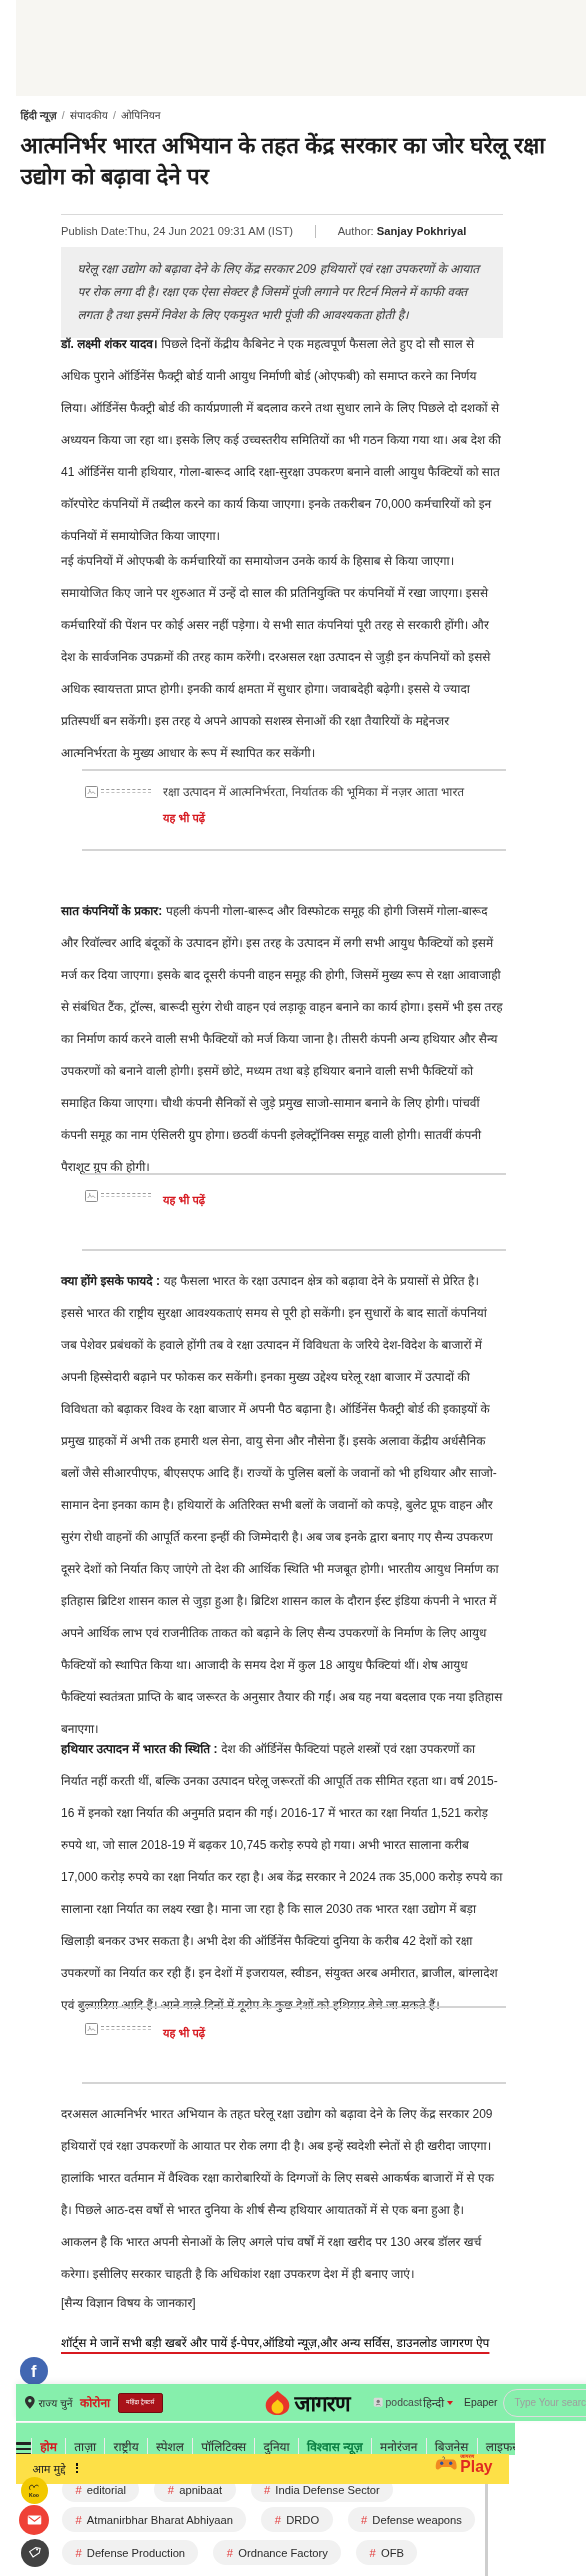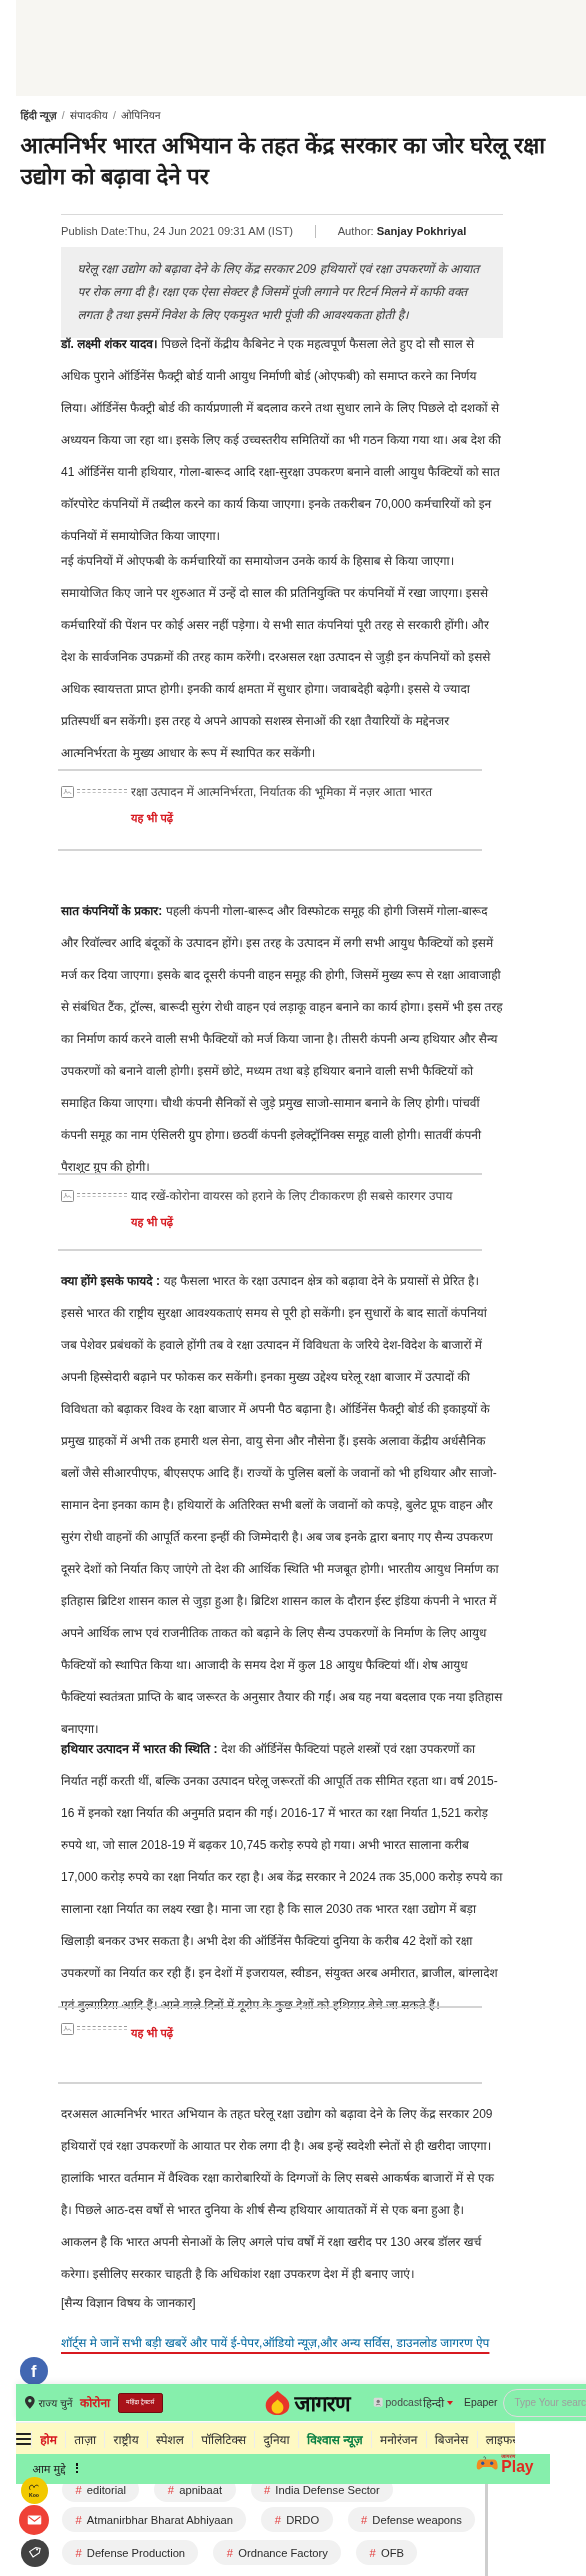--- a/index.html
+++ b/index.html
@@ -32,37 +32,37 @@
   .meta b { color:#2b2b2b; }
   .summary { margin-top:9px; background:#efefef; padding:11.2px 16.4px;
     font-style:italic; font-size:12px; line-height:23px; color:#3a3a3a; }
 
   .para { font-size:12px; line-height:32px; color:#2e2e2e; }
   .para .lead { font-weight:700; color:#1c1c1c; margin-right:3.7px; }
   .p-1 { top:328px; }  .p-2 { top:545px; }  .p-3 { top:895px; }
   .p-4 { top:1265px; } .p-5 { top:1733px; } .p-6 { top:2098px; }
 
   
-  .related { left:42px; width:424px; border-top:2.2px double #d4d4d4;
-    border-bottom:2.2px double #d4d4d4; display:flex; gap:4px; padding:10.4px 3px; }
+  .related { left:66px; width:424px; border-top:2.2px double #d4d4d4;
+    border-bottom:2.2px double #d4d4d4; display:flex; gap:12px; padding:10.4px 3px; }
   .r-1 { top:769px; min-height:82px; }
   .r-2 { top:1173px; min-height:78px; }
   .r-3 { top:2006px; min-height:78px; }
   .thumb { width:66px; flex:0 0 66px; display:flex; align-items:flex-start; gap:3px; padding-top:4.5px; }
   .thumb .frame { width:13.4px; height:12px; border:1.1px solid #8d8d8d; border-radius:1.5px;
     display:flex; align-items:center; justify-content:center; }
   .thumb .dash { flex:1; margin-top:3px; border-top:1.5px dashed #9a9a9a; height:4.5px;
     border-bottom:0.7px dashed #c2c2c2; }
   .rel-body { flex:1; }
   .rel-title { font-size:12px; line-height:22.4px; color:#454545; }
   .rel-cta { margin-top:6.7px; font-size:11.2px; font-weight:700; color:#d71920; cursor:pointer; }
 
   .foot-note { top:2292px; font-size:12px; line-height:22.4px; }
   .promo { top:2328px; width:437px; display:block; font-size:12px; line-height:30px;
-    color:#0369a1; text-decoration:underline; text-decoration-color:#d71920;
+    color:#000000; text-decoration:underline; text-decoration-color:#d71920;
     -webkit-text-decoration-color:#d71920; text-decoration-thickness:1.5px; text-underline-offset:5.2px; cursor:pointer; }
 
   
   .share { border-radius:50%; display:flex; align-items:center; justify-content:center; cursor:pointer; }
   .share-fb  { left:3.7px; top:2357px; width:28px; height:28px; background:#4267b2;
     color:#fff; font-size:16.4px; font-weight:700; z-index:3; }
   .share-koo { left:4.5px; top:2477px; width:27px; height:27px; background:#f2c900; z-index:6; }
   .share-mail{ left:3px; top:2505px; width:30px; height:30px; background:#ef4136; z-index:6; }
   .share-tag { left:5.2px; top:2539px; width:28px; height:28px; background:#424242; z-index:6; }
   .koo-inner { font-size:5.2px; font-weight:700; color:#1c1c1c; text-align:center; line-height:1; }
@@ -84,33 +84,33 @@
   .h-lang .caret { width:0; height:0; border-left:3.7px solid transparent;
     border-right:3.7px solid transparent; border-top:4.5px solid #d71920; }
   .h-epaper { left:448px; font-size:10.4px; color:#333; cursor:pointer; }
   .h-search { left:487px; top:4.5px; height:28px; width:109px; border:0.7px solid #ddd;
     border-radius:15px; display:flex; align-items:center; padding:0 7.5px 0 10.4px; gap:4.5px; }
   .h-search input { border:none; outline:none; width:72px; font-size:10px; color:#333;
     font-family:inherit; background:transparent; }
   .h-search input::placeholder { color:#9e9e9e; }
 
   
-  .nav { left:0; top:2422px; width:499px; height:33px; background:#fef9c3; z-index:5;
-    display:flex; align-items:center; white-space:nowrap; overflow:hidden; border-top:0.7px solid #f1f1f1; }
+  .nav { left:0; top:2422px; width:499px; height:33px; background:#86efac; z-index:5;
+    display:flex; align-items:flex-end; white-space:nowrap; overflow:hidden; border-top:0.7px solid #f1f1f1; }
   .burger { width:30px; display:flex; flex-direction:column; gap:3px; align-items:center;
     justify-content:center; cursor:pointer; }
   .burger i { width:15px; height:2.2px; background:#222; border-radius:0.7px; }
   .tab { display:flex; align-items:center; padding:0 8.2px; font-size:12px; color:#2f2f2f;
     border-left:0.7px solid #ececec; cursor:pointer; }
   .tab:last-child { border-right:0.7px solid #ececec; }
   .tab.red { color:#d71920; font-weight:700; }
   .tab.green { color:#0b8043; font-weight:700; }
 
   
-  .subrow { left:0; top:2454px; width:534px; height:30px; background:#86efac; z-index:5; }
+  .subrow { left:0; top:2454px; width:493px; height:30px; background:#fde047; z-index:5; }
   .subrow .issues { position:absolute; left:16.4px; top:6.7px; font-size:11.2px; color:#222;
     display:flex; gap:10.4px; align-items:center; cursor:pointer; }
   .dots { display:flex; flex-direction:column; gap:1.5px; }
   .dots i { width:2.2px; height:2.2px; background:#111; }
   .play-badge { position:absolute; right:16.4px; top:0px; display:flex; align-items:center;
     gap:3px; cursor:pointer; }
   .play-col { display:flex; flex-direction:column; line-height:1; }
   .play-col .mini { font-size:5.2px; color:#d71920; font-weight:700; }
   .play-col .word { font-size:15.7px; font-weight:800; color:#e02b20; }
 
@@ -172,21 +172,20 @@
   <div class="thumb">
     <span class="frame">
         <svg width="9" height="7.5" viewBox="0 0 12 10">
           <path d="M1 8 L4 4 L6 7 L8 5 L11 8" stroke="#8d8d8d" fill="none" stroke-width="1"></path>
           <circle cx="3.5" cy="2.5" r="1" fill="#8d8d8d"></circle>
         </svg>
       </span>
     <span class="dash"></span>
   </div>
   <div class="rel-body">
-    <div class="rel-title">याद रखें-कोरोना वायरस को हराने के लिए टीकाकरण ही सबसे कारगर उपाय</div>
     <div class="rel-cta">यह भी पढ़ें</div>
   </div>
 </div>
 <div class="abs related r-3">
   <div class="thumb">
     <span class="frame">
         <svg width="9" height="7.5" viewBox="0 0 12 10">
           <path d="M1 8 L4 4 L6 7 L8 5 L11 8" stroke="#8d8d8d" fill="none" stroke-width="1"></path>
           <circle cx="3.5" cy="2.5" r="1" fill="#8d8d8d"></circle>
         </svg>

